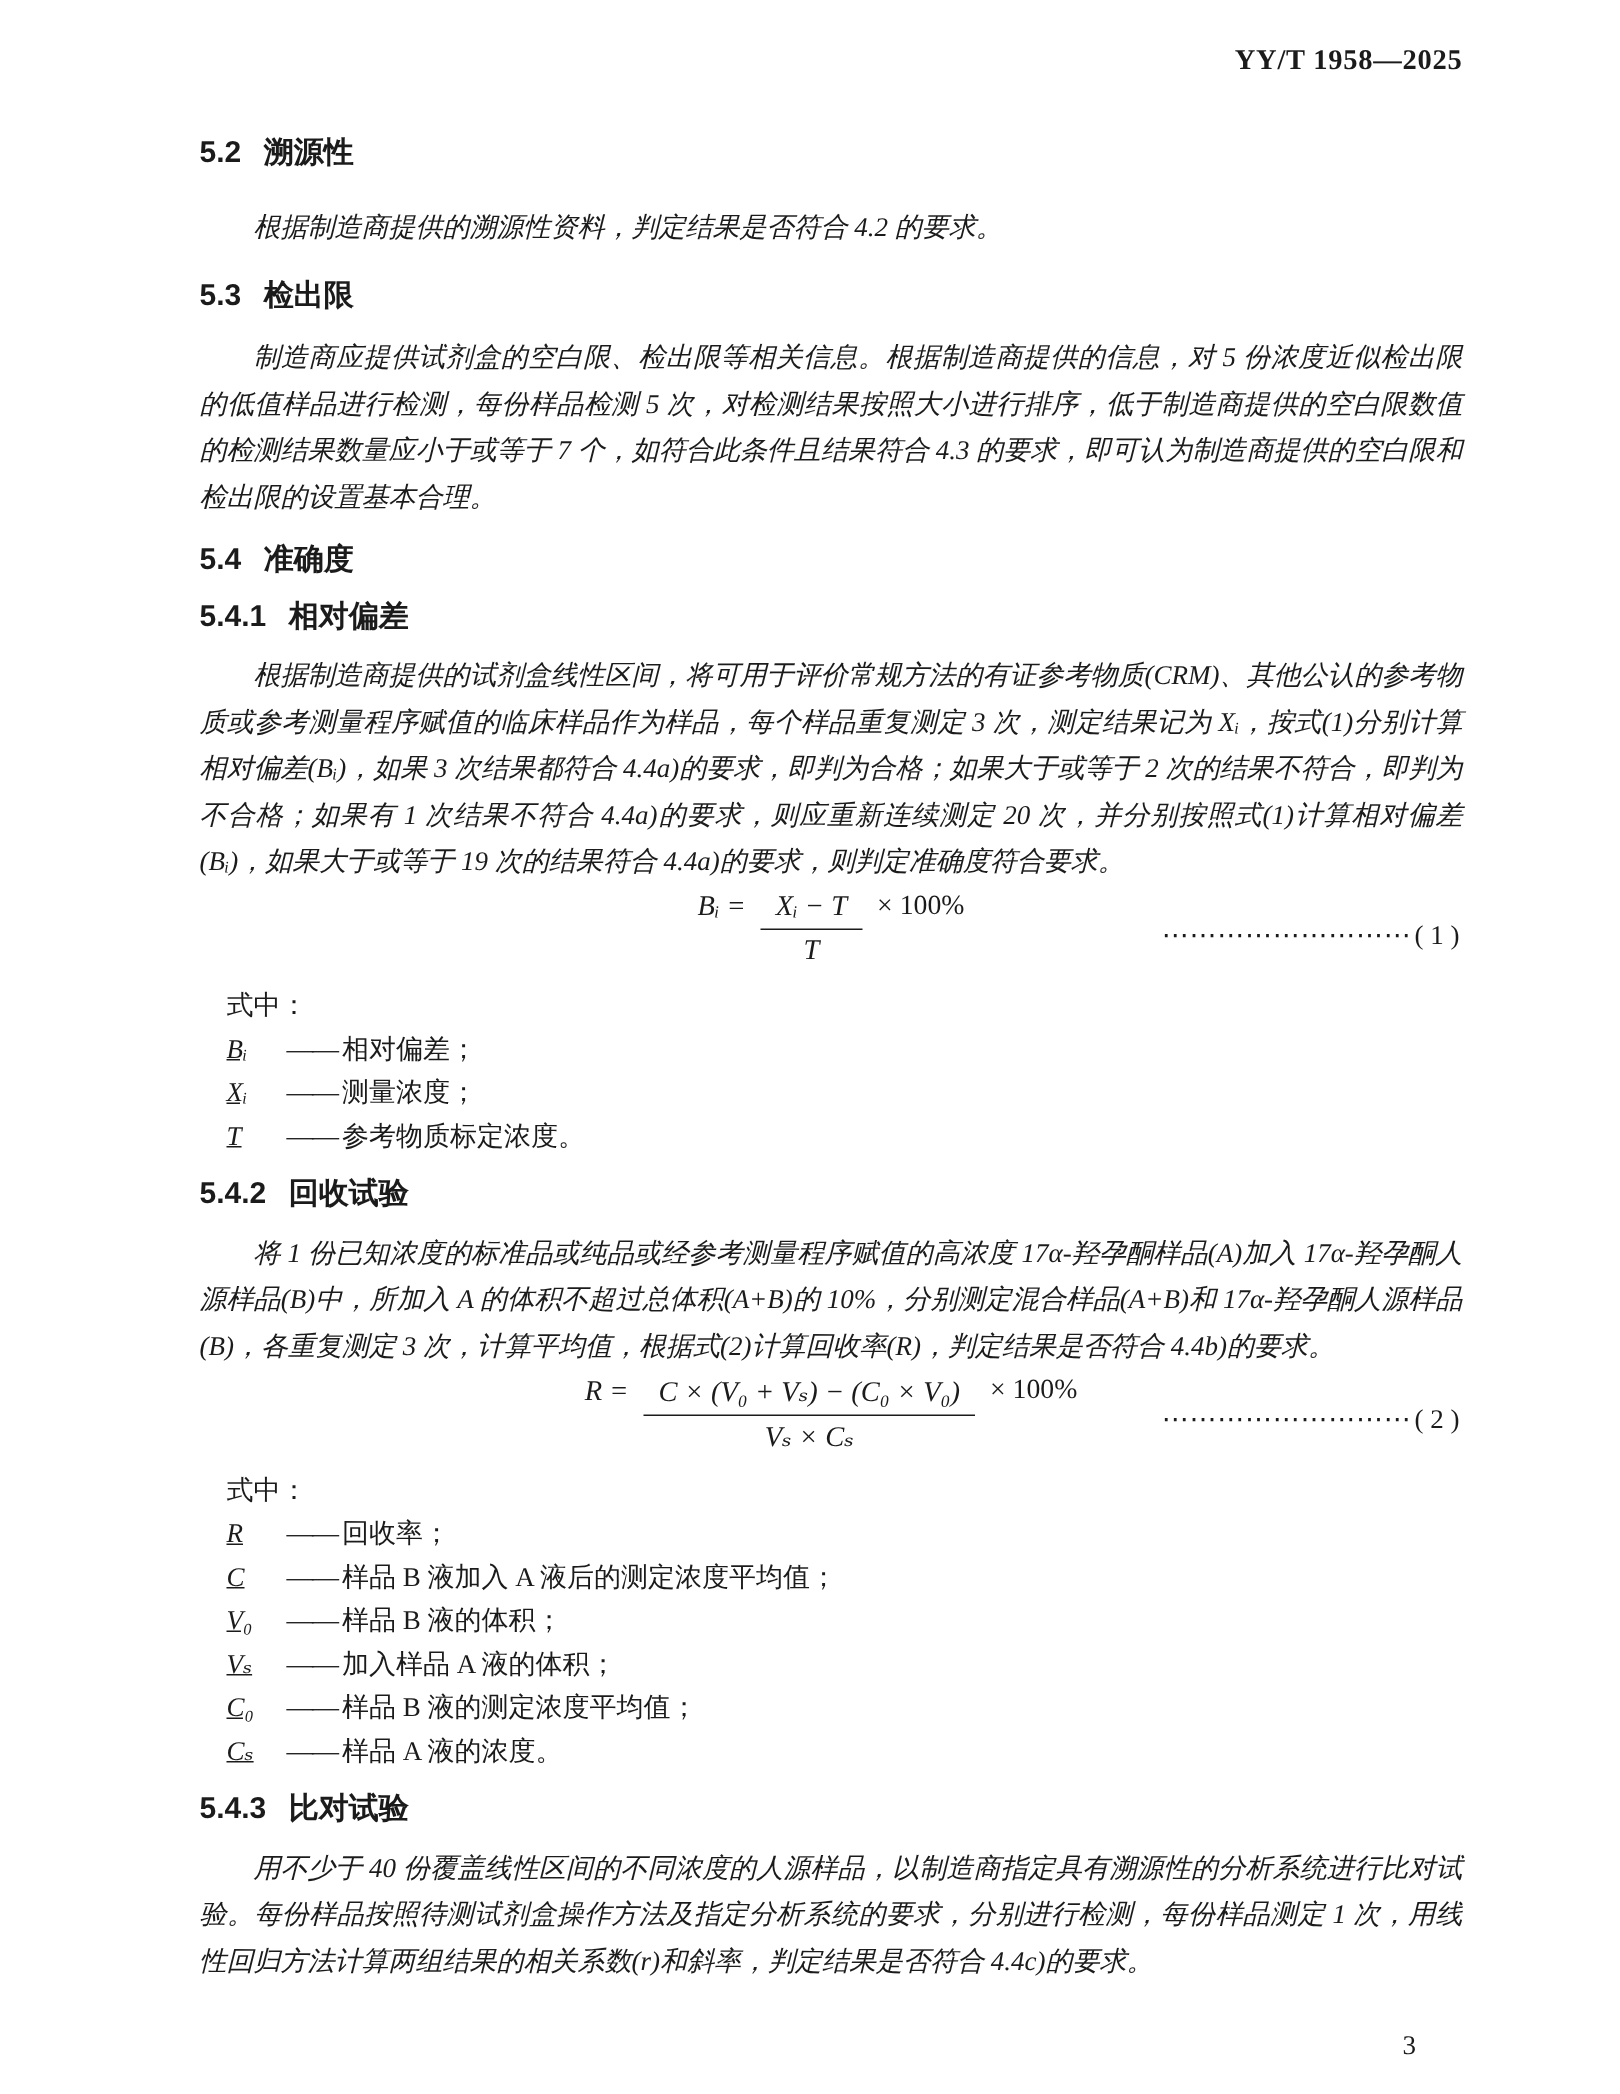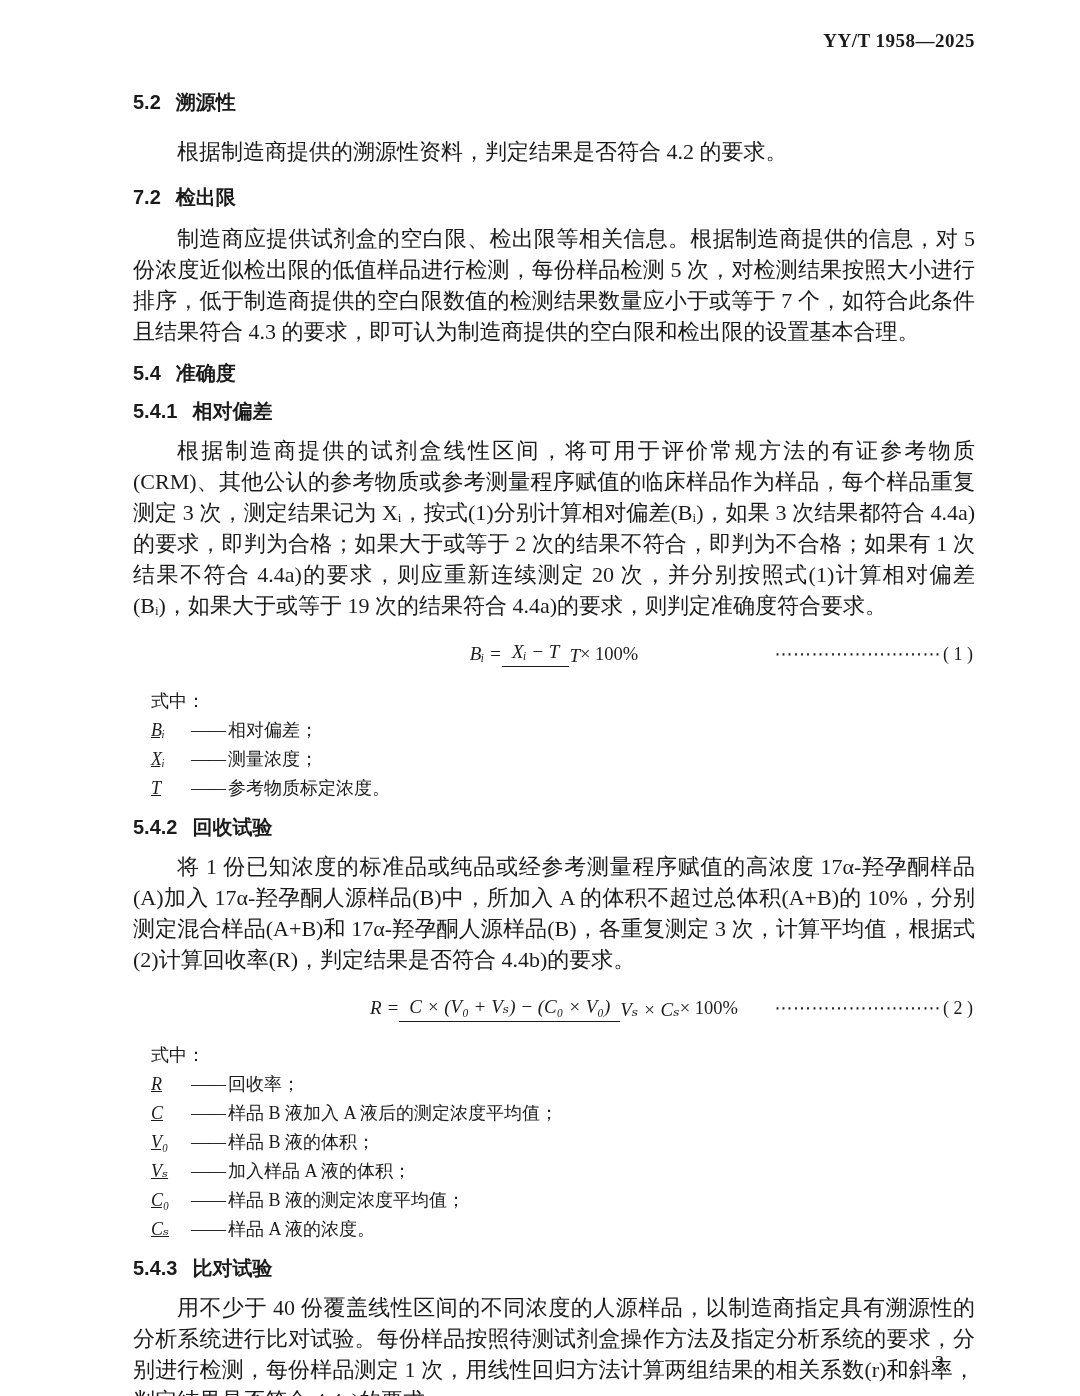--- a/index.html
+++ b/index.html
@@ -21,41 +21,42 @@
   }
 
   .sec-heading {
     display: flex; align-items: baseline; gap: 15px;
     font-weight: bold; font-size: 20px;
     font-family: "Liberation Sans", "DejaVu Sans", sans-serif;
     line-height: 24px;
   }
 
   .para {
-    font-size: 22px; line-height: 31px;
+    font-size: 18px; line-height: 31px;
     text-align: justify;
     text-indent: 2em;
     margin: 0;
+    font-style: italic;
   }
 
   .where { font-size: 18px; line-height: 29px; padding-left: 18px; }
 
   .def-row {
     display: flex; align-items: baseline;
     font-size: 18px; line-height: 29px;
     padding-left: 18px;
   }
   .def-sym { width: 40px; flex: none; font-style: italic; text-decoration: underline; }
   .def-dash { flex: none; letter-spacing: -1px; }
   .def-text { padding-left: 3px; }
 
   .eq { position: relative; text-align: center; height: 58px; }
-  .eq-main { display: inline-flex; align-items: center; font-size: 19px; height: 58px; }
+  .eq-main { display: inline-flex; gap: 10px; font-size: 19px; height: 58px; }
   .var { font-style: italic; }
-  .frac { display: inline-flex; flex-direction: row; align-items: center; }
+  .frac { display: inline-flex; flex-direction: column; align-items: center; }
   .frac-num { padding: 0 10px 3px; border-bottom: 1.5px solid #1b1b1b; }
   .frac-den { padding-top: 3px; }
   .eq-mul { font-size: 18.5px; }
   .eq-right {
     position: absolute; right: 2px; top: 50%;
     transform: translateY(-50%);
     display: flex; align-items: center;
     font-size: 18px;
   }
   .eq-dots { letter-spacing: 0.5px; }
@@ -77,21 +78,21 @@
 
   <div class="doc-header">YY/T 1958—2025</div>
 
   <div class="sec-heading mt36">
     <span>5.2</span>
     <span>溯源性</span>
   </div>
   <p class="para mt22">根据制造商提供的溯源性资料，判定结果是否符合 4.2 的要求。</p>
 
   <div class="sec-heading mt18">
-    <span>7.2</span>
+    <span>5.3</span>
     <span>检出限</span>
   </div>
   <p class="para mt14">制造商应提供试剂盒的空白限、检出限等相关信息。根据制造商提供的信息，对 5 份浓度近似检出限的低值样品进行检测，每份样品检测 5 次，对检测结果按照大小进行排序，低于制造商提供的空白限数值的检测结果数量应小于或等于 7 个，如符合此条件且结果符合 4.3 的要求，即可认为制造商提供的空白限和检出限的设置基本合理。</p>
 
   <div class="sec-heading mt14">
     <span>5.4</span>
     <span>准确度</span>
   </div>
 
   <div class="sec-heading mt14">

